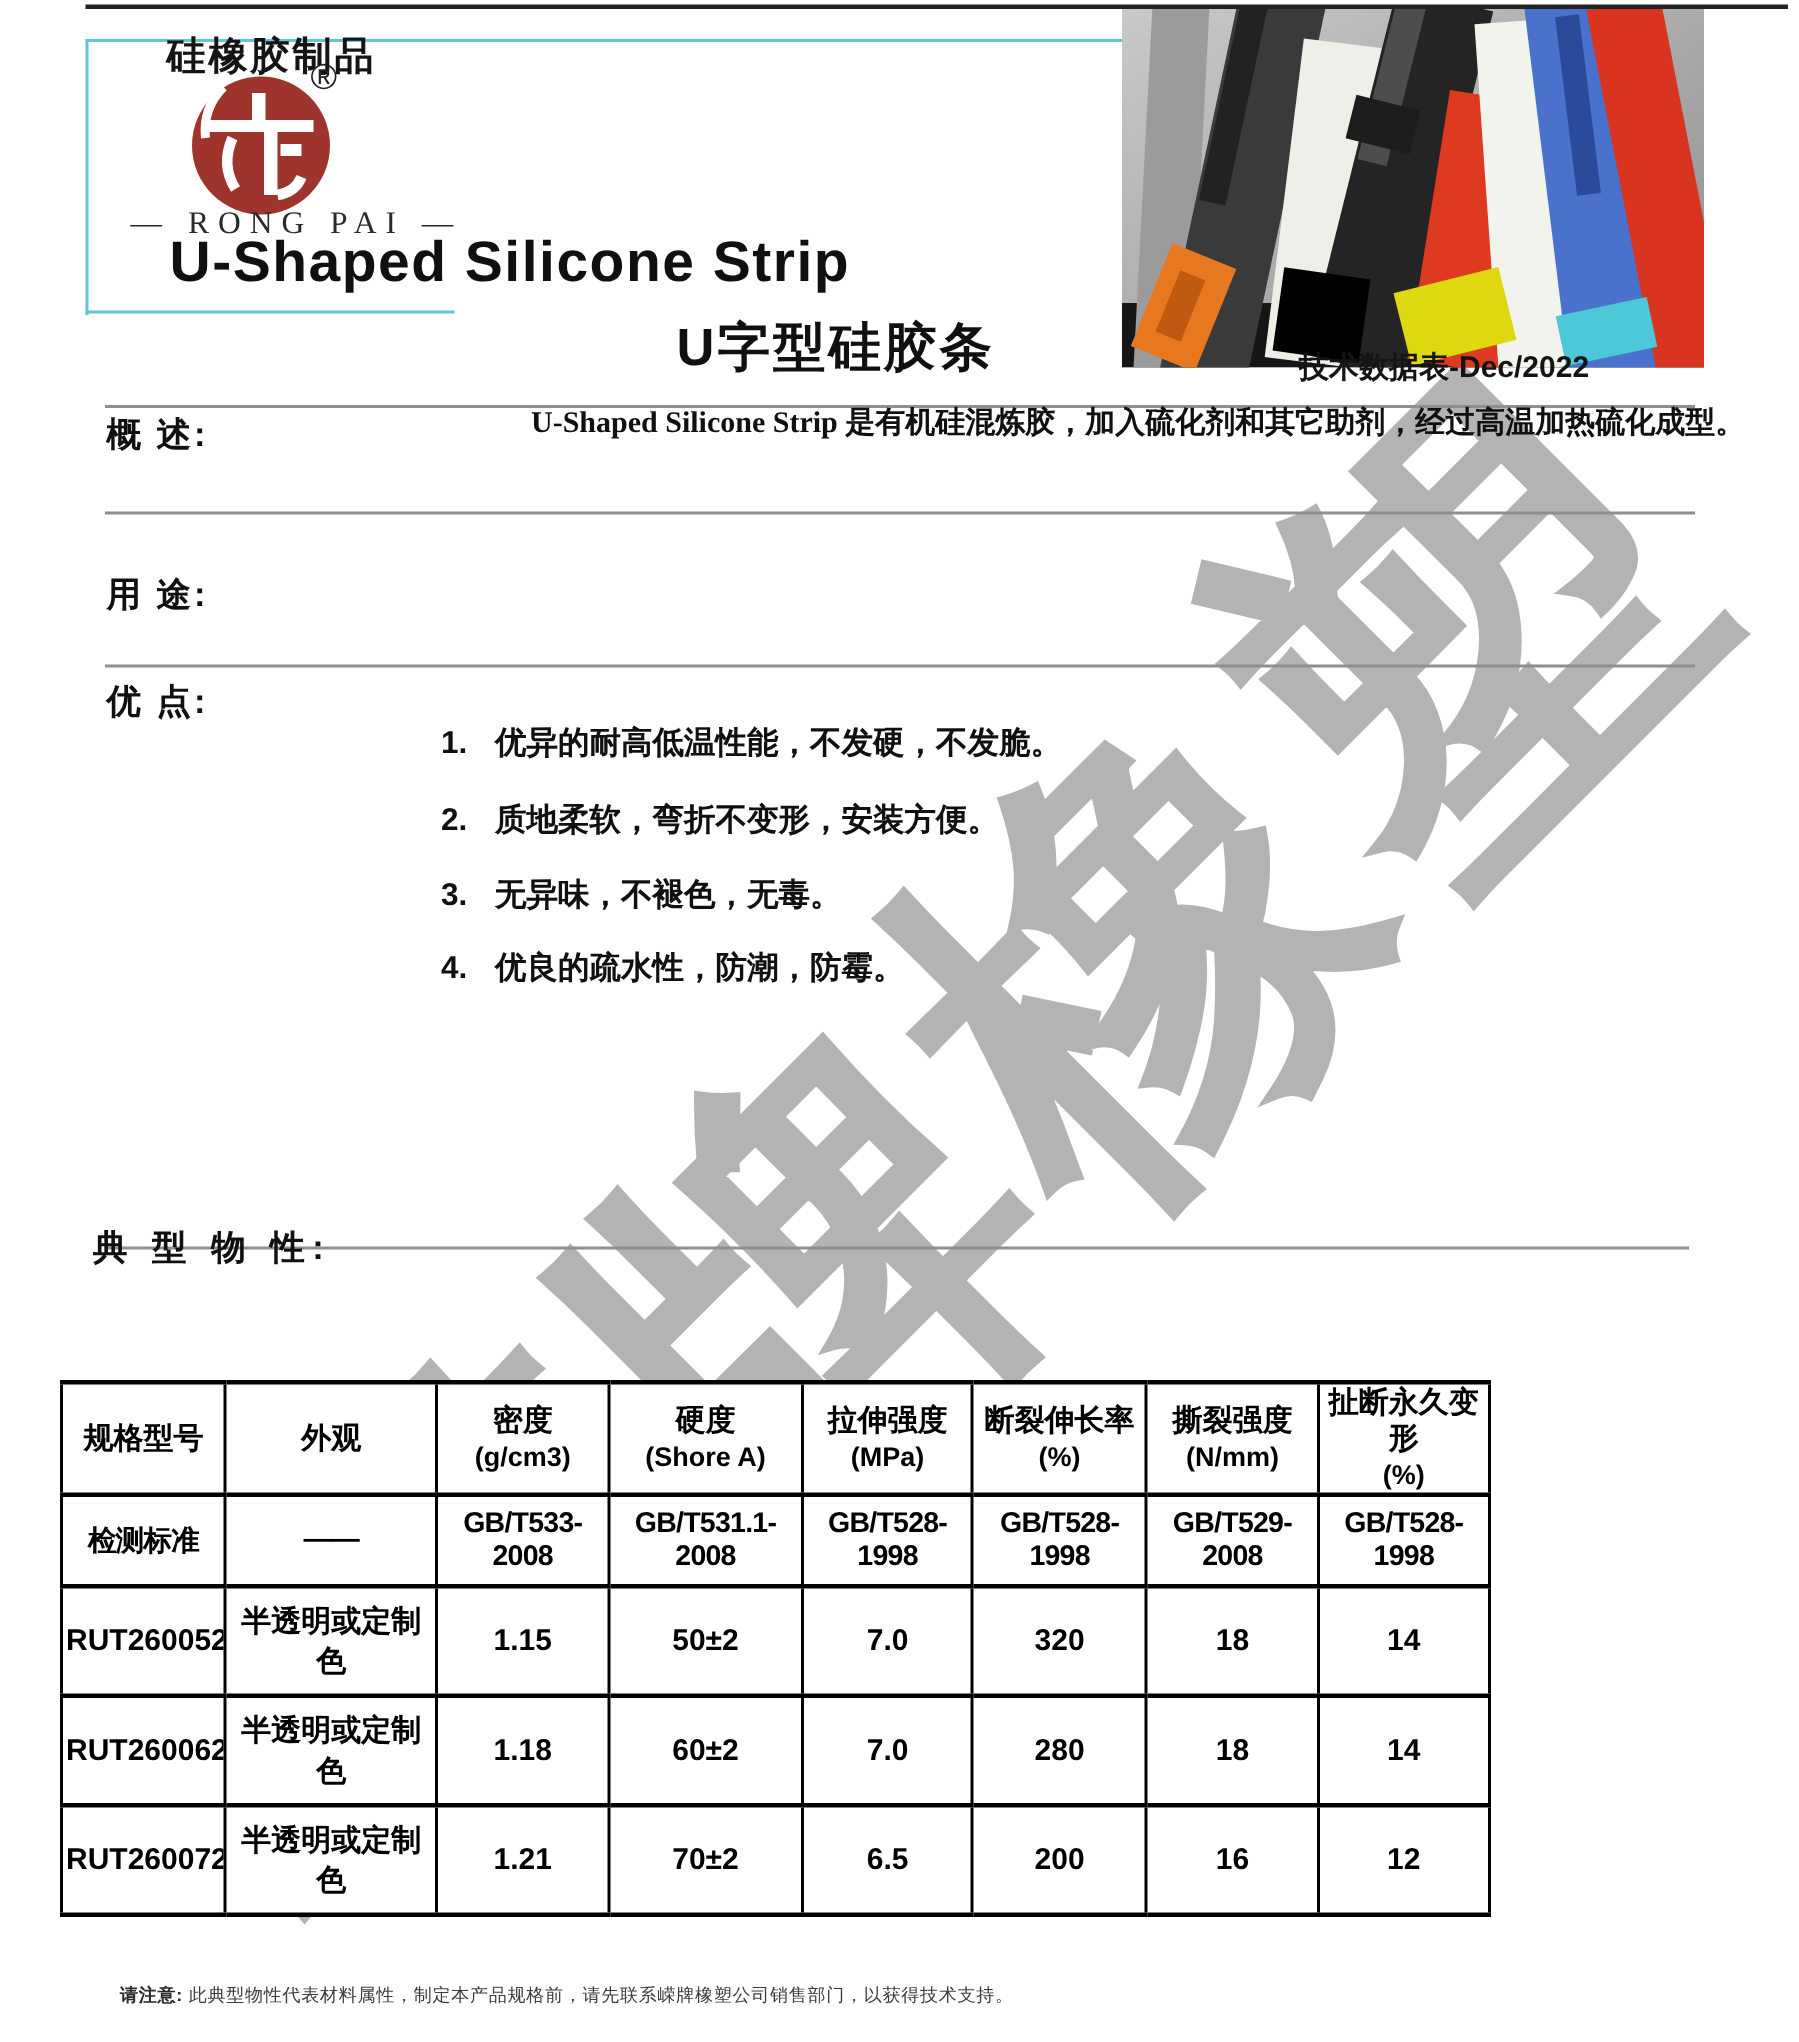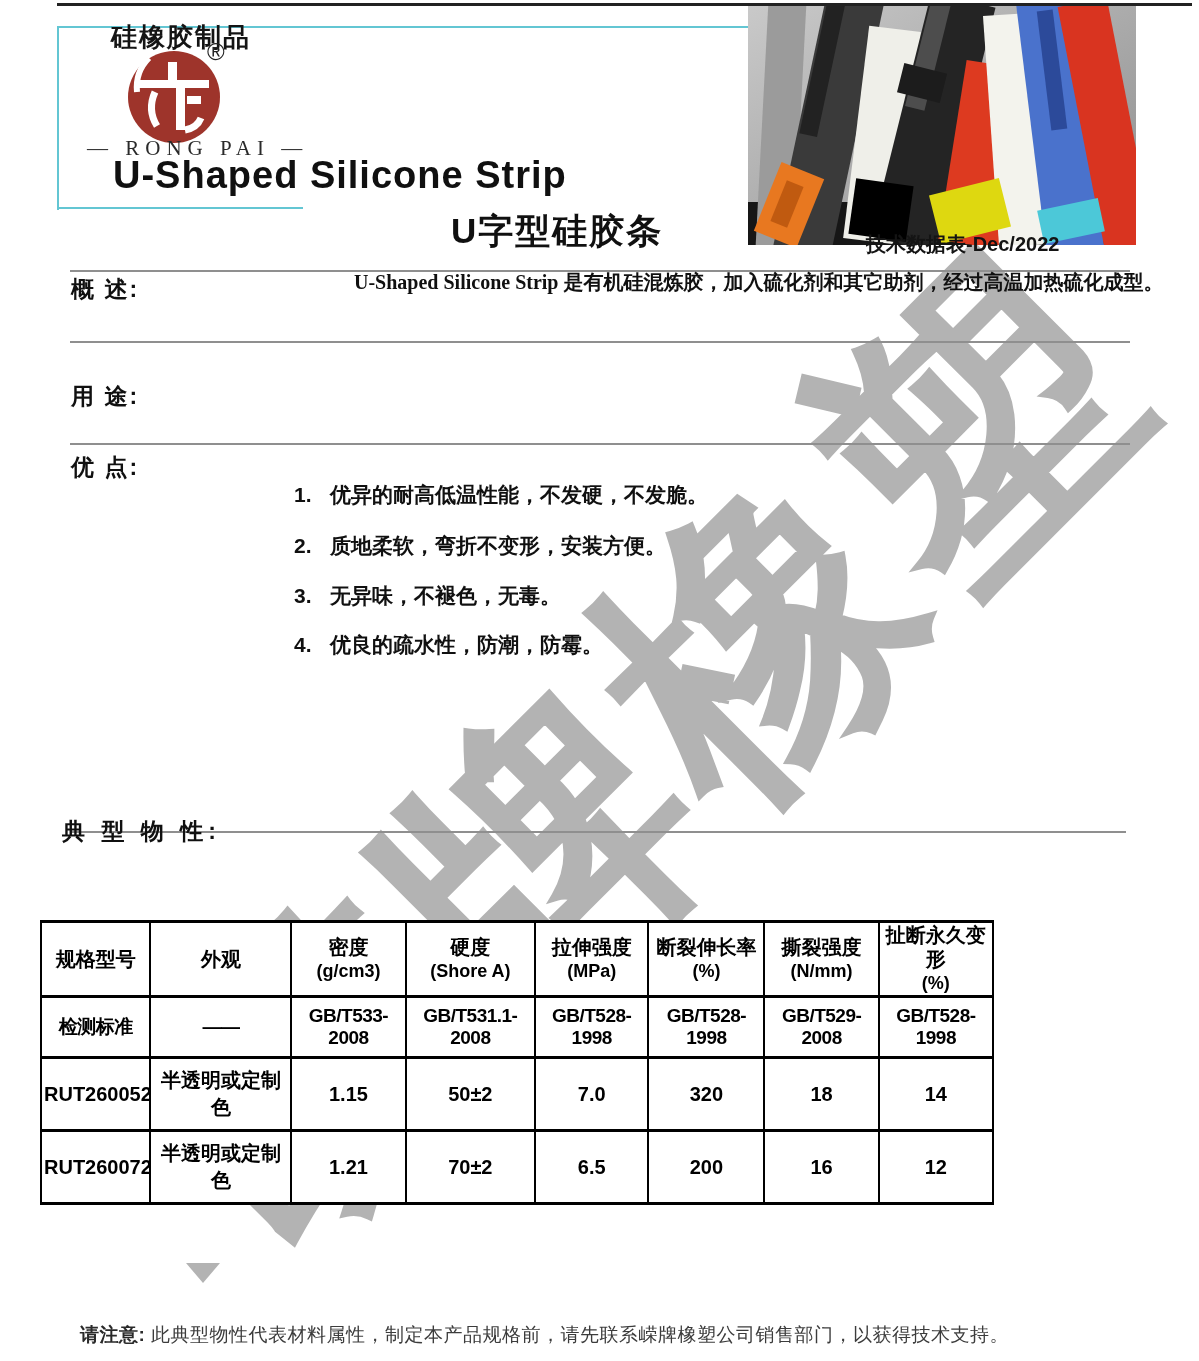--- a/index.html
+++ b/index.html
@@ -96,21 +96,21 @@
     border-top-width:3px;border-bottom-width:3px;
     text-align:center;vertical-align:middle;
     padding:0 2px;color:#000;overflow:hidden;
   }
   .props-table tr.hdr td{height:66px;font-weight:bold;font-size:20px;line-height:24px;}
   .props-table tr.std td{height:58px;font-weight:bold;font-size:19px;letter-spacing:-0.5px;}
   .props-table tr.data td{height:70px;font-weight:bold;font-size:20px;}
   .hdr-unit{font-weight:bold;font-size:18px;}
 
   
-  .footer-note{position:absolute;left:80px;top:1322px;font-size:19px;color:#3c3c3c;letter-spacing:0.5px;}
+  .footer-note{position:absolute;left:80px;top:1322px;font-size:12px;color:#3c3c3c;letter-spacing:0.5px;}
   .footer-note b{color:#2a2a2a;}
 </style>
 </head>
 <body>
 
 <div class="page">
 
   <div class="watermark">嵘牌橡塑</div>
   <div class="wm-triangle"></div>
 
@@ -251,20 +251,30 @@
             <td>RUT260052</td>
             <td>半透明或定制色</td>
             <td>1.15</td>
             <td>50±2</td>
             <td>7.0</td>
             <td>320</td>
             <td>18</td>
             <td>14</td>
           </tr>
           <tr class="data">
+            <td>RUT260062</td>
+            <td>半透明或定制色</td>
+            <td>1.18</td>
+            <td>60±2</td>
+            <td>7.0</td>
+            <td>280</td>
+            <td>18</td>
+            <td>14</td>
+          </tr>
+          <tr class="data">
             <td>RUT260072</td>
             <td>半透明或定制色</td>
             <td>1.21</td>
             <td>70±2</td>
             <td>6.5</td>
             <td>200</td>
             <td>16</td>
             <td>12</td>
           </tr>
         </tbody>

